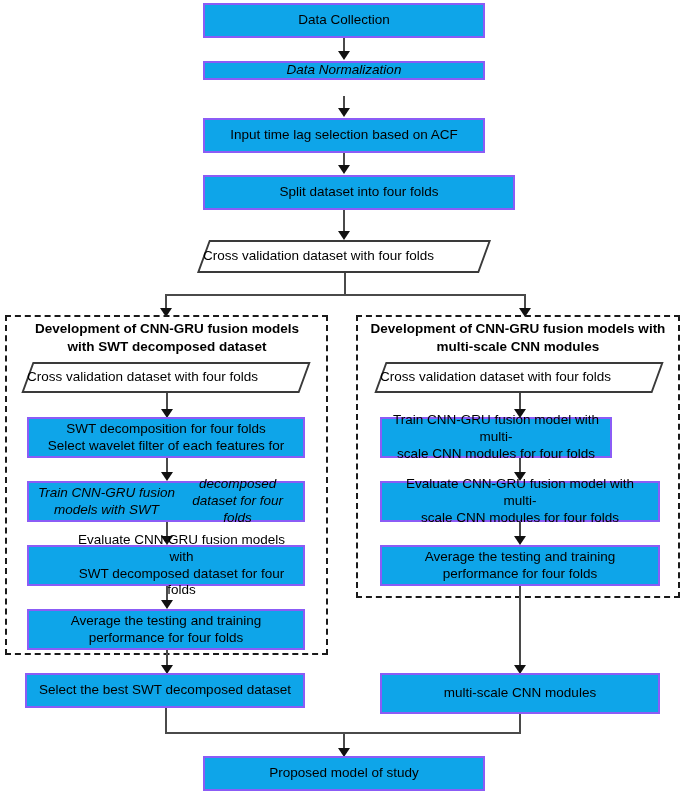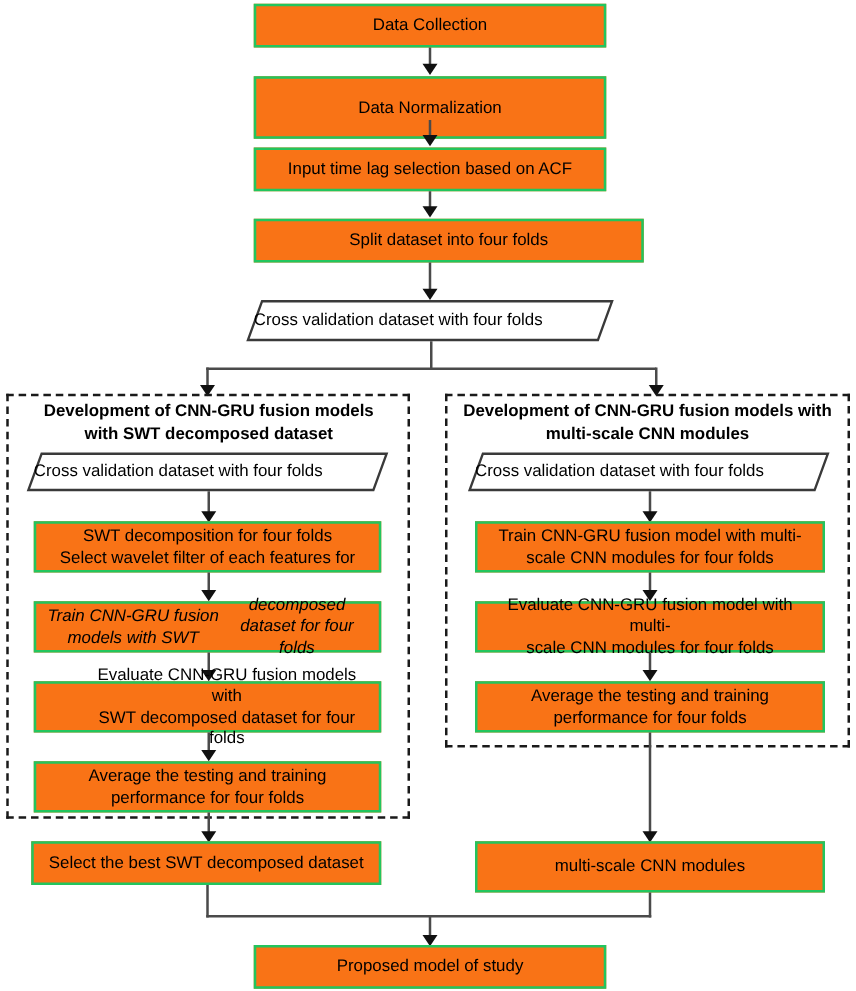--- a/index.html
+++ b/index.html
@@ -11,22 +11,22 @@
     position: relative;
     width: 685px;
     height: 793px;
     background: #ffffff;
     font-family: "Liberation Sans", sans-serif;
     overflow: hidden;
   }
   .node {
     position: absolute;
     box-sizing: border-box;
-    border: 2px solid #22c55e;
-    background: #f97316;
+    border: 2px solid #8b5cf6;
+    background: #0ea5e9;
     display: flex;
     align-items: center;
     justify-content: center;
     text-align: center;
     color: #000000;
     font-size: 13.5px;
     line-height: 1.25;
     padding: 2px 6px;
   }
   .node.para {
@@ -86,21 +86,21 @@
 
 <div id="canvas">
 
   <div class="node" style="left:203px; top:3px; width:282px; height:35px;">
     <span>Data Collection</span>
   </div>
 
   <div class="vline" style="left:343px; top:38px; height:14px;"></div>
   <div class="arrowhead" style="left:338px; top:51px;"></div>
 
-  <div class="node" style="left:203px; top:61px; width:282px; height:50px;">
+  <div class="node" style="left:203px; top:61px; width:282px; height:19px;font-style:italic;">
     <span>Data Normalization</span>
   </div>
 
   <div class="vline" style="left:343px; top:96px; height:13px;"></div>
   <div class="arrowhead" style="left:338px; top:108px;"></div>
 
   <div class="node" style="left:203px; top:118px; width:282px; height:35px;">
     <span>Input time lag selection based on ACF</span>
   </div>
 
@@ -185,21 +185,21 @@
   </div>
 
   <div class="node para" style="left:380px; top:362px; width:278px; height:31px;">
     <span class="pshape"></span>
     <span class="ptext">Cross validation dataset with four folds</span>
   </div>
 
   <div class="vline" style="left:519px; top:393px; height:17px;"></div>
   <div class="arrowhead" style="left:514px; top:409px;"></div>
 
-  <div class="node" style="left:380px; top:417px; width:280px; height:41px; flex-direction:column;">
+  <div class="node" style="left:380px; top:417px; width:232px; height:41px; flex-direction:column;">
     <span>Train CNN-GRU fusion model with multi-</span>
     <span>scale CNN modules for four folds</span>
   </div>
 
   <div class="vline" style="left:519px; top:458px; height:15px;"></div>
   <div class="arrowhead" style="left:514px; top:472px;"></div>
 
   <div class="node" style="left:380px; top:481px; width:280px; height:41px; flex-direction:column;">
     <span>Evaluate CNN-GRU fusion model with multi-</span>
     <span>scale CNN modules for four folds</span>

